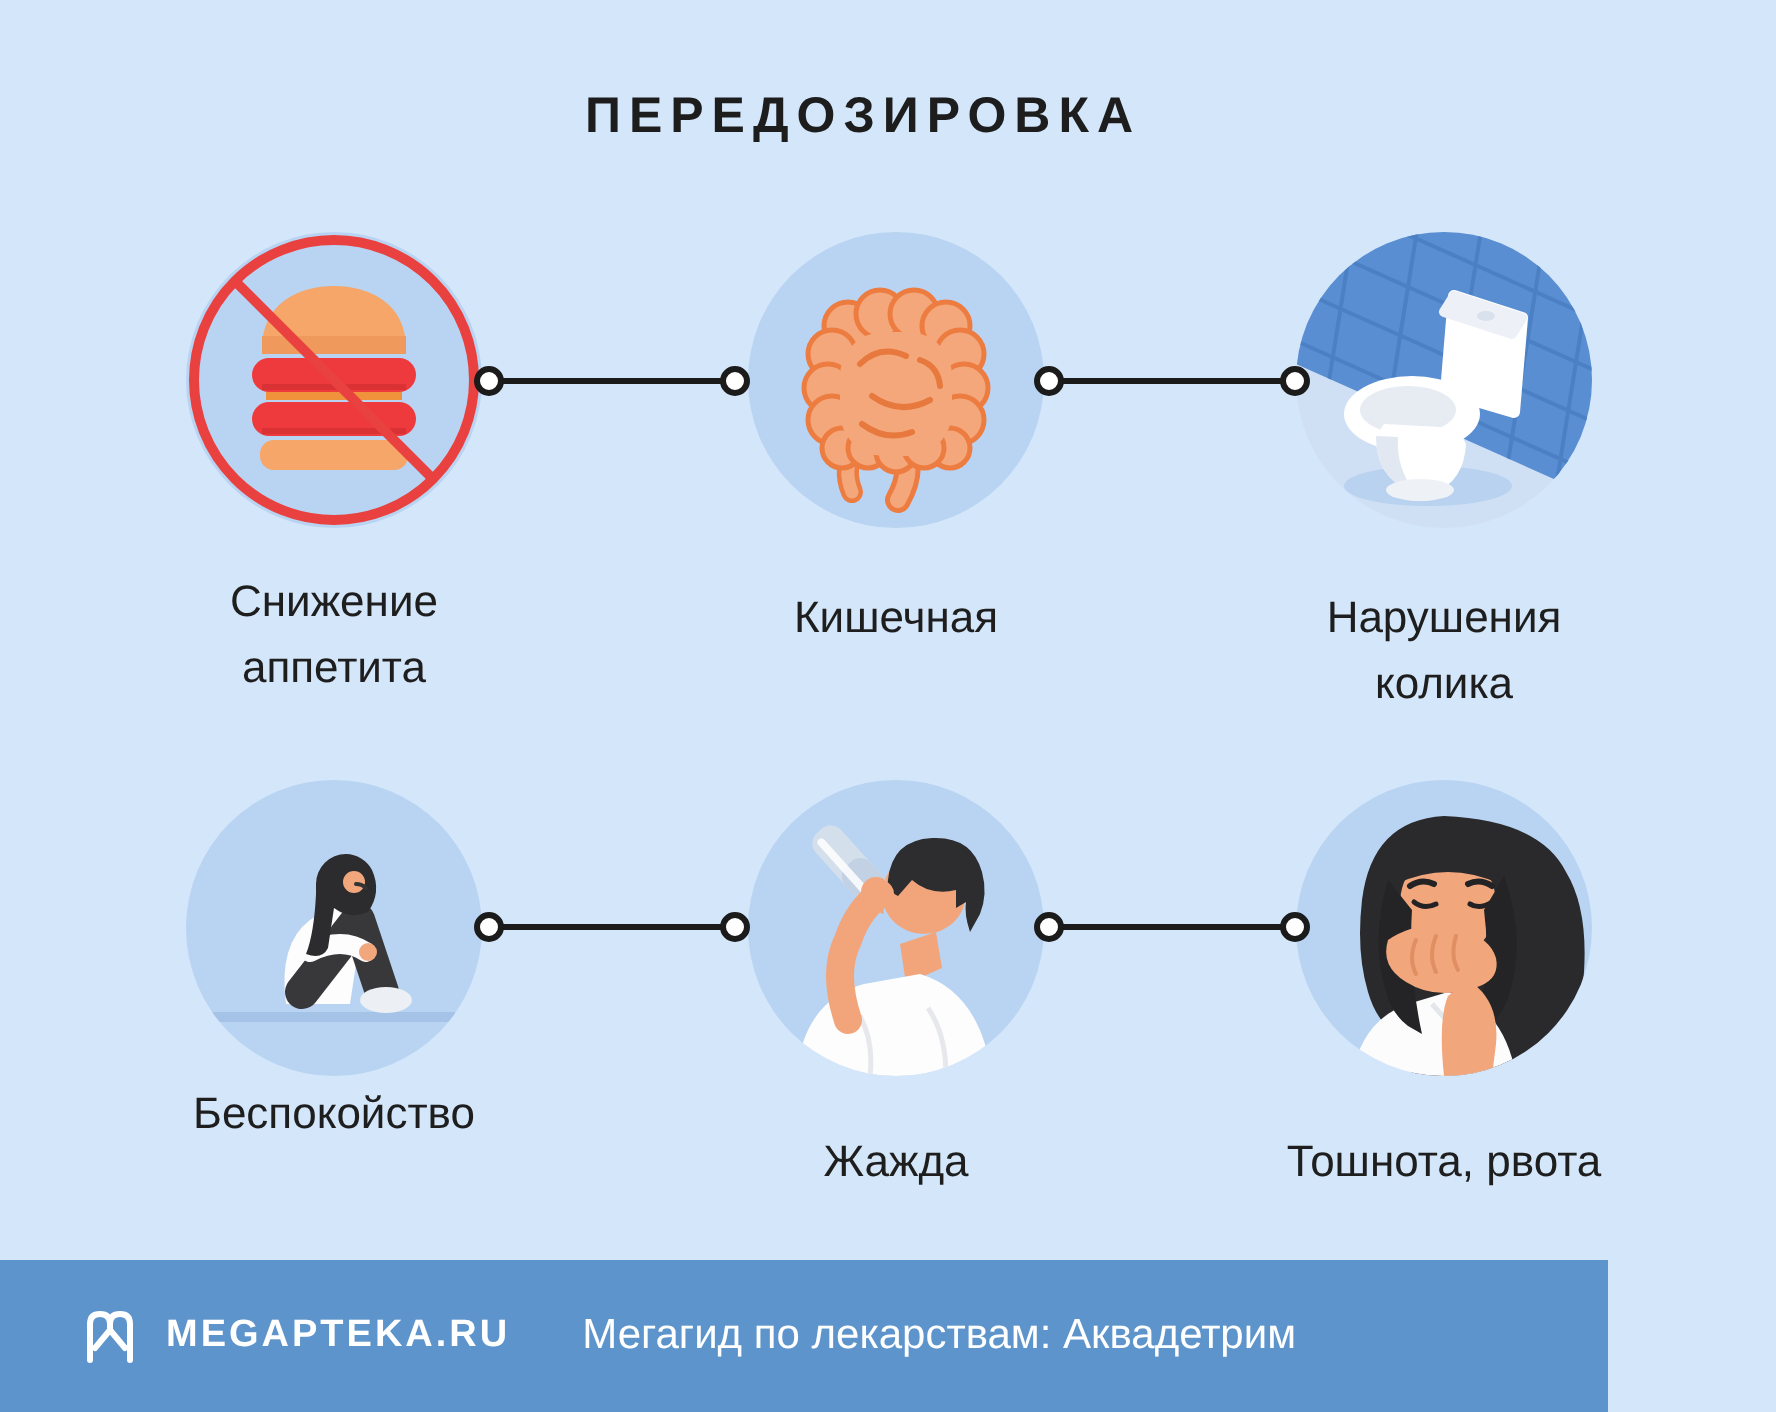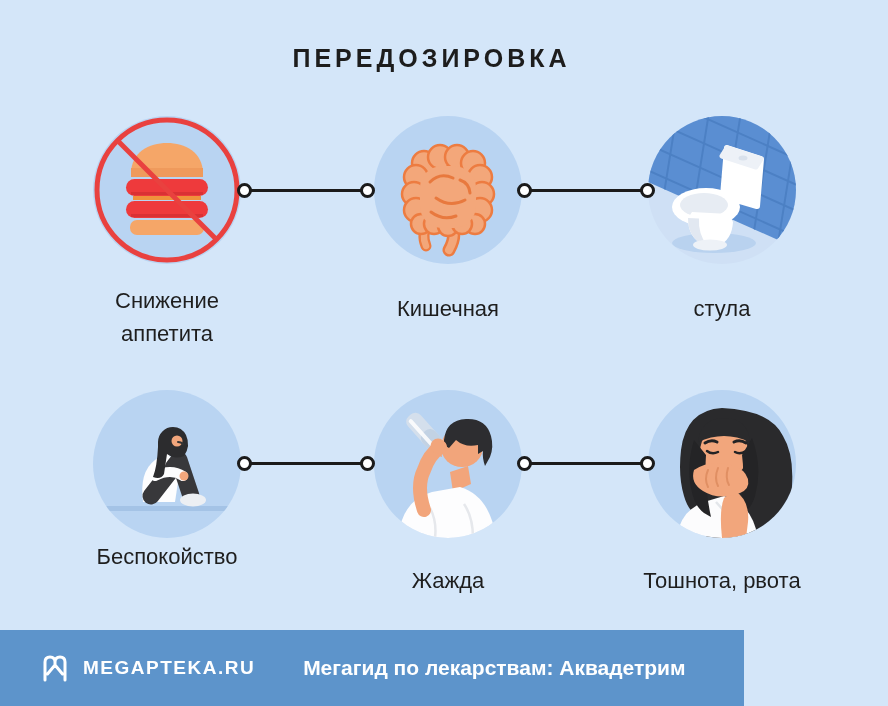--- a/index.html
+++ b/index.html
@@ -25,27 +25,27 @@
   .pos-k1{left:245px;top:189px;width:122px}
   .pos-k2{left:525px;top:189px;width:122px}
   .pos-k3{left:245px;top:462px;width:122px}
   .pos-k4{left:525px;top:462px;width:122px}
   .dot{
     position:absolute;top:-6px;width:9px;height:9px;border-radius:50%;
     background:#fff;border:3px solid var(--connector_line,#1b1b1b);
   }
   .dot.start{left:-8px}.dot.end{right:-8px}
   .footer{
-    position:absolute;left:0;top:630px;width:744px;height:76px;
+    position:absolute;left:0;top:630px;width:804px;height:76px;
     background:var(--footer_background,#5d94cb);
     display:flex;align-items:center;color:var(--footer_text,#ffffff);
   }
   .footer .logo{margin-left:40px;flex:0 0 auto;display:flex;align-items:center;}
   .footer .brand{margin-left:13px;font-weight:700;font-size:19px;letter-spacing:1.5px;}
-  .footer .caption{margin-left:48px;font-weight:700;font-size:21px;}
+  .footer .caption{margin-left:36px;font-weight:400;font-size:21px;}
 </style>
 </head>
 <body>
 
 <div class="poster">
 
   <div class="title">ПЕРЕДОЗИРОВКА</div>
 
   <div class="icon-circle pos-c1">
     <svg viewBox="0 0 148 148" width="148" height="148">
@@ -228,21 +228,22 @@
   </div>
 
   <div class="sym-label pos-l1">
     <div>Снижение</div>
     <div>аппетита</div>
   </div>
   <div class="sym-label pos-l2">
     <div>Кишечная</div>
   </div>
   <div class="sym-label pos-l3">
-    <div>стула</div>
+    <div>Нарушения</div>
+    <div>колика</div>
   </div>
 
   <div class="sym-label pos-l4">Беспокойство</div>
   <div class="sym-label pos-l5">Жажда</div>
   <div class="sym-label pos-l6">Тошнота, рвота</div>
 
   <div class="footer">
     <span class="logo">
       <svg width="30" height="32" viewBox="0 0 30 32">
         <path d="M5,28 V10 q0,-5 5,-5 q5,0 5,5 v3 M25,28 V10 q0,-5 -5,-5 q-5,0 -5,5 v3 l7.5,9 M15,13 l-7.5,9" fill="none" stroke="#ffffff" stroke-width="3" stroke-linecap="round" stroke-linejoin="round"></path>

